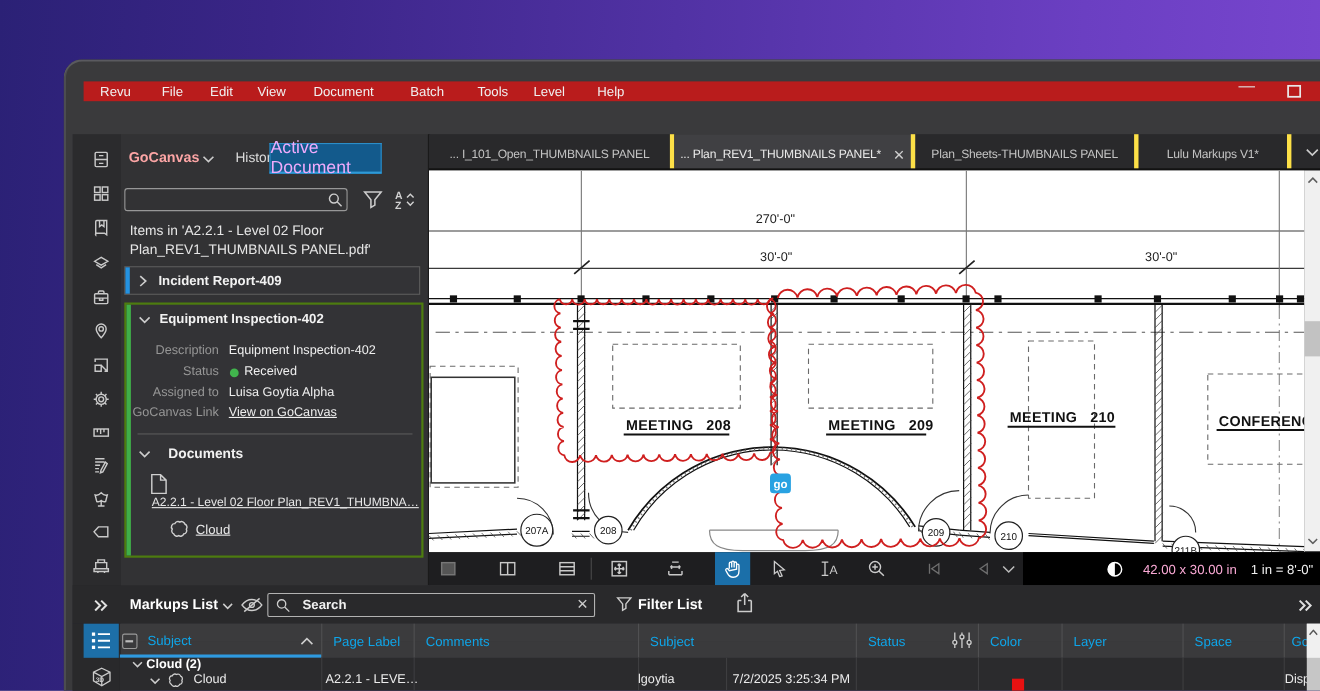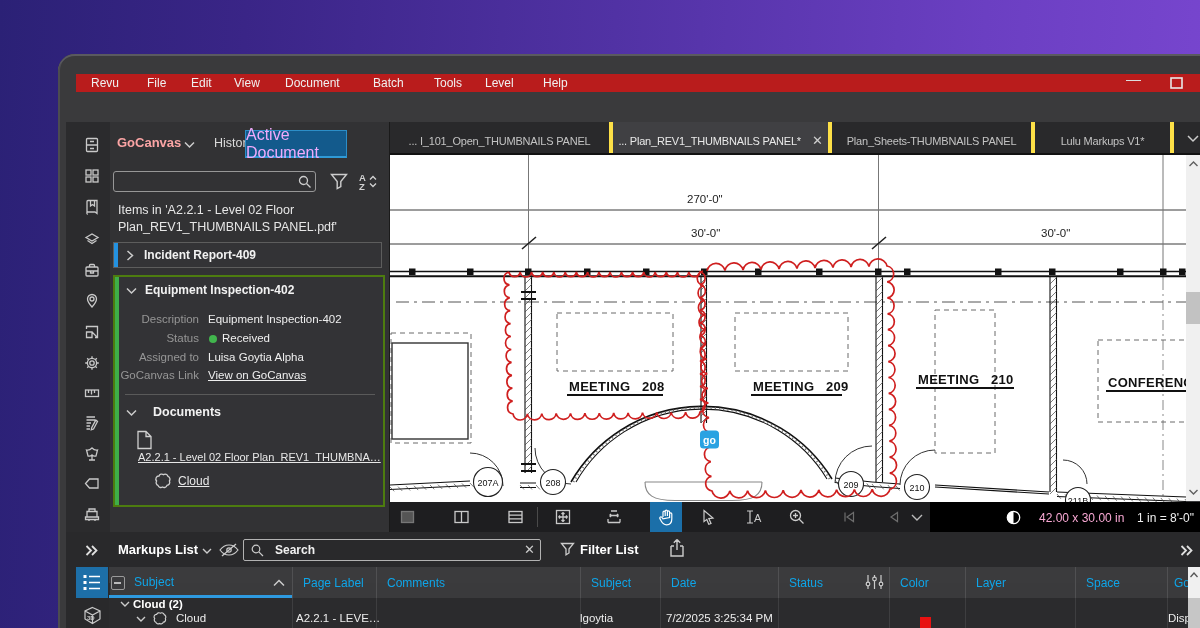--- a/index.html
+++ b/index.html
@@ -415,21 +415,20 @@
     <div class="abs" style="left:2px;top:9px;width:12px;height:12px;border:1px solid #9a9a9a;border-radius:2px">
         <div class="abs" style="left:2px;top:5px;width:7px;height:1.5px;background:#bbb"></div>
       </div>
     <span class="abs" style="left:25px;top:8px">Subject</span>
     <svg class="abs" style="left:164px;top:12px" width="12" height="8">
         <path d="M1 6.5 L6 1.5 L11 6.5" fill="none" stroke="#ccc" stroke-width="1.5"></path>
       </svg>
     <div class="hcell" style="left:183px;width:84px">Page Label</div>
     <div class="hcell" style="left:267px;width:204px">Comments</div>
     <div class="hcell" style="left:471px;width:80px">Subject</div>
-    <div class="hcell" style="left:551px;width:118px">Date</div>
     <div class="hcell" style="left:669px;width:111px">Status
       <svg class="abs" style="left:86px;top:7px" width="20" height="16" viewBox="0 0 20 16">
           <g stroke="#ccc" stroke-width="1.2">
             <path d="M3 1 V15 M9.5 1 V15 M16 1 V15"></path>
           </g>
           <g fill="#2f2f31" stroke="#ccc" stroke-width="1.2">
             <circle cx="3" cy="10" r="1.8"></circle>
             <circle cx="9.5" cy="5" r="1.8"></circle>
             <circle cx="16" cy="10" r="1.8"></circle>
           </g>

